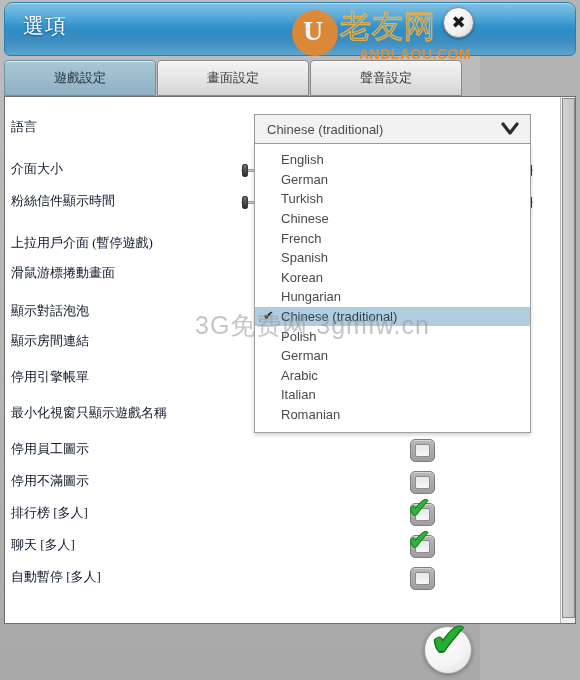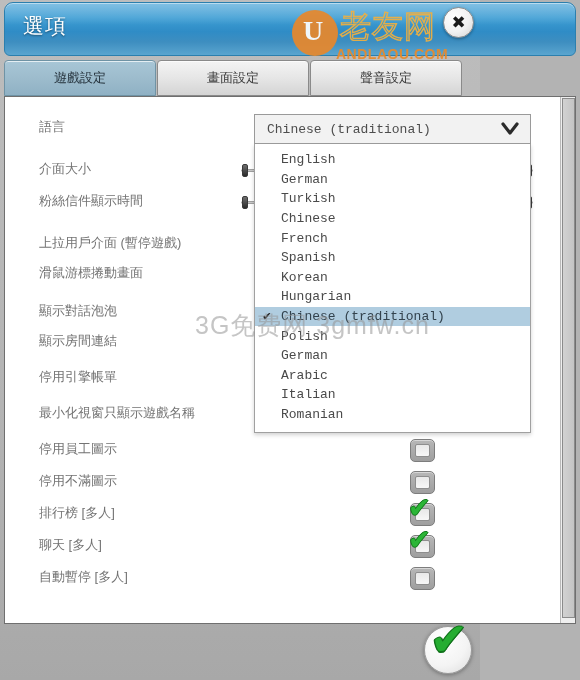--- a/index.html
+++ b/index.html
@@ -68,21 +68,21 @@
   }
   .wm-cn {
     position: absolute; left: 48px; top: 9px;
     font-size: 31px; line-height: 1;
     color: transparent;
     -webkit-text-stroke: 1.4px #f0b040;
     letter-spacing: 1px;
     white-space: nowrap;
   }
   .wm-dom {
-    position: absolute; left: 44px; top: 44px;
+    position: absolute; left: 67px; top: 44px;
     font-size: 14px; font-weight: bold; color: #e88a2a;
     letter-spacing: .5px; white-space: nowrap;
   }
 
   
   .tabs { position: absolute; left: 4px; top: 60px; width: 572px; height: 38px; }
   .tab {
     position: absolute; top: 0; height: 36px;
     border: 1px solid #8a8a8a;
     border-radius: 4px 4px 0 0;
@@ -109,23 +109,24 @@
     background: #ffffff;
     border: 1px solid #6f6f6f;
     overflow: hidden;
   }
   .rows { position: absolute; left: 0; top: 0; width: 556px; height: 100%; }
   .row {
     position: absolute; left: 0; width: 556px; height: 20px;
     display: flex; align-items: center;
   }
   .row-label {
-    position: absolute; left: 34px;
-    font-size: 13px; color: #737373;
+    position: absolute; left: 6px;
+    font-size: 13px; color: #0f172a;
     white-space: nowrap;
+    font-family: Liberation Serif, serif;
   }
 
   
   .cbox {
     position: absolute; left: 405px; top: 0;
     width: 25px; height: 23px; border-radius: 5px;
     background: linear-gradient(180deg,#b7b7b7 0%, #9f9f9f 100%);
     border: 1px solid #7d7d7d;
     box-shadow: inset 0 1px 0 rgba(255,255,255,.45);
     cursor: pointer;
@@ -151,21 +152,21 @@
     border: 1px solid #3a3a3a;
     z-index: 5;
   }
   .slider-track {
     position: absolute; height: 3px; border-radius: 2px;
     background: #c8c8c8; border: 1px solid #a0a0a0;
     z-index: 4;
   }
 
   
-  .dropdown { position: absolute; left: 249px; top: 17px; width: 277px; z-index: 20; font-family: Liberation Mono, monospace; }
+  .dropdown { position: absolute; left: 249px; top: 17px; width: 277px; z-index: 20; }
   .dd-head {
     position: relative; height: 30px;
     background: #f2f2f2;
     border: 1px solid #9a9a9a;
     display: flex; align-items: center;
     cursor: pointer;
   }
   .dd-value { font-size: 13px; color: #4d4d4d; padding-left: 12px; }
   .dd-arrow {
     position: absolute; right: 10px; top: 4px;

